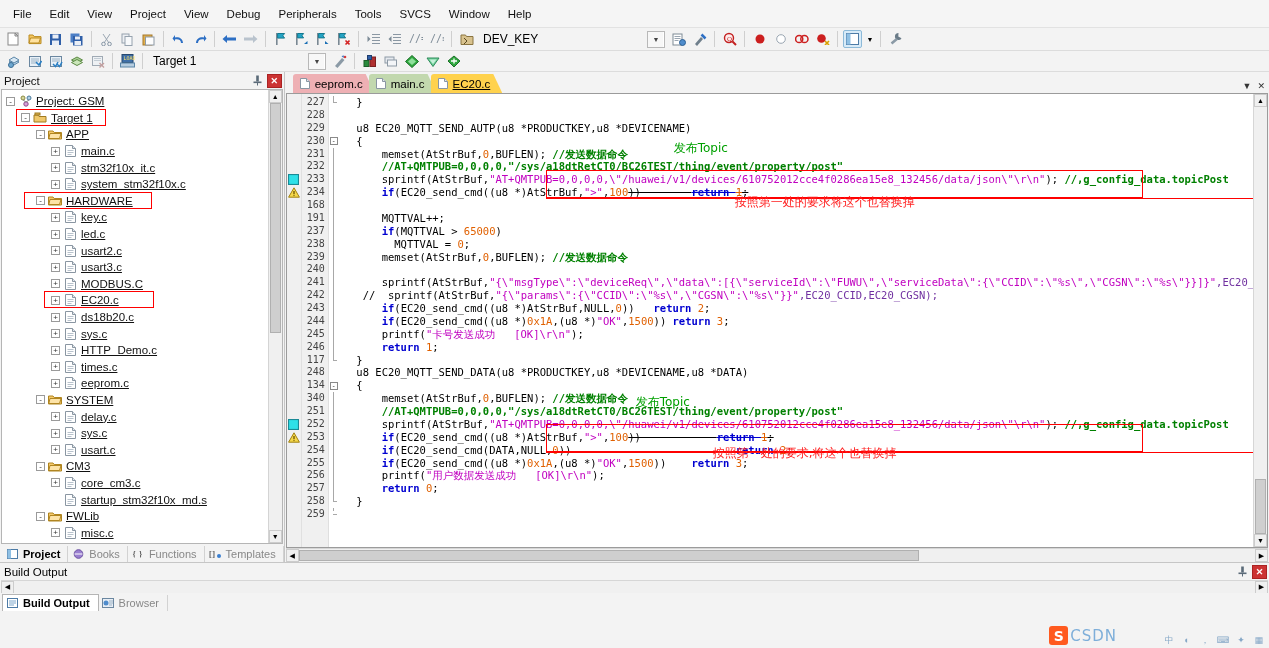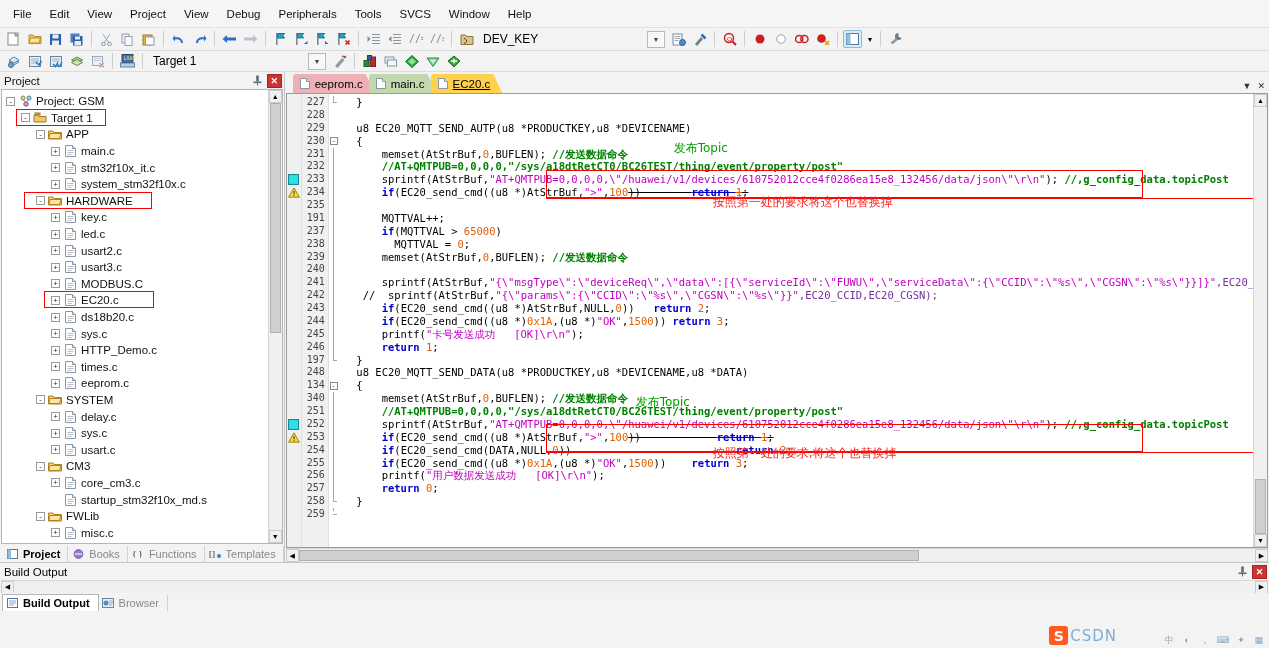--- a/index.html
+++ b/index.html
@@ -80,21 +80,21 @@
   }
   .tnode { display: flex; align-items: center; height: 16.6px; white-space: nowrap; }
   .exp {
     width: 9px; height: 9px; border: 1px solid #9a9a9a; background: #fff;
     font-size: 8px; line-height: 7px; text-align: center; color: #333;
     margin-right: 3px; flex: 0 0 auto; font-family: "Liberation Sans", sans-serif;
   }
   .exp.none { border: none; background: transparent; }
   .ic { width: 14px; height: 13px; margin-right: 4px; flex: 0 0 auto;
         display: inline-flex; align-items: center; justify-content: center; }
-  .tlabel { color: #111; }
+  .tlabel { color: #111; text-decoration: underline; }
   .tree-scroll {
     width: 14px; background: #f0f0f0; border-left: 1px solid #d4d4d4;
     display: flex; flex-direction: column; align-items: center;
   }
   .sc-arrow { width: 13px; height: 13px; background: #f0f0f0; display: flex;
               align-items: center; justify-content: center; font-size: 7px;
               border: 1px solid #ccc; }
   .sc-thumb { width: 11px; background: #cfcfcf; border: 1px solid #b0b0b0; }
 
   .panel-tabs {
@@ -978,33 +978,33 @@
             </div>
           <div class="gutter-nums" id="gnums">
               <div class="gn-row">227</div>
               <div class="gn-row">228</div>
               <div class="gn-row">229</div>
               <div class="gn-row">230</div>
               <div class="gn-row">231</div>
               <div class="gn-row">232</div>
               <div class="gn-row">233</div>
               <div class="gn-row">234</div>
-              <div class="gn-row">235</div>
+              <div class="gn-row">168</div>
               <div class="gn-row">191</div>
               <div class="gn-row">237</div>
               <div class="gn-row">238</div>
               <div class="gn-row">239</div>
               <div class="gn-row">240</div>
               <div class="gn-row">241</div>
               <div class="gn-row">242</div>
               <div class="gn-row">243</div>
               <div class="gn-row">244</div>
               <div class="gn-row">245</div>
               <div class="gn-row">246</div>
-              <div class="gn-row">197</div>
+              <div class="gn-row">117</div>
               <div class="gn-row">248</div>
               <div class="gn-row">134</div>
               <div class="gn-row">340</div>
               <div class="gn-row">251</div>
               <div class="gn-row">252</div>
               <div class="gn-row">253</div>
               <div class="gn-row">254</div>
               <div class="gn-row">255</div>
               <div class="gn-row">256</div>
               <div class="gn-row">257</div>
@@ -1107,21 +1107,21 @@
               </div>
             </div>
           <div class="code-lines" id="clines"><div class="cl"><span class="pl">  }</span></div><div class="cl">&nbsp;</div><div class="cl"><span class="pl">  u8 </span><span class="pl">EC20_MQTT_SEND_AUTP</span><span class="pl">(u8 *PRODUCTKEY,u8 *DEVICENAME)</span></div><div class="cl"><span class="pl">  {</span></div><div class="cl"><span class="pl">      memset(AtStrBuf,</span><span class="n">0</span><span class="pl">,BUFLEN); </span><span class="c">//发送数据命令</span></div><div class="cl"><span class="c">      //AT+QMTPUB=0,0,0,0,"/sys/a18dtRetCT0/BC26TEST/thing/event/property/post"</span></div><div class="cl"><span class="pl">      sprintf(AtStrBuf,</span><span class="s">"AT+QMTPUB=0,0,0,0,\"/huawei/v1/devices/610752012cce4f0286ea15e8_132456/data/json\"\r\n"</span><span class="pl">); </span><span class="c">//,g_config_data.topicPost</span></div><div class="cl"><span class="pl">      </span><span class="k">if</span><span class="pl">(EC20_send_cmd((u8 *)AtStrBuf,</span><span class="s">"&gt;"</span><span class="pl">,</span><span class="n">100</span><span class="pl strike">))        </span><span class="k strike">return </span><span class="n strike">1</span><span class="pl strike">;</span></div><div class="cl">&nbsp;</div><div class="cl"><span class="pl">      MQTTVAL++;</span></div><div class="cl"><span class="pl">      </span><span class="k">if</span><span class="pl">(MQTTVAL &gt; </span><span class="n">65000</span><span class="pl">)</span></div><div class="cl"><span class="pl">        MQTTVAL = </span><span class="n">0</span><span class="pl">;</span></div><div class="cl"><span class="pl">      memset(AtStrBuf,</span><span class="n">0</span><span class="pl">,BUFLEN); </span><span class="c">//发送数据命令</span></div><div class="cl">&nbsp;</div><div class="cl"><span class="pl">      sprintf(AtStrBuf,</span><span class="s">"{\"msgType\":\"deviceReq\",\"data\":[{\"serviceId\":\"FUWU\",\"serviceData\":{\"CCID\":\"%s\",\"CGSN\":\"%s\"}}]}"</span><span class="kk">,EC20_CCID,EC20_CGSN);</span></div><div class="cl"><span class="pl">   //  sprintf(AtStrBuf,</span><span class="s">"{\"params\":{\"CCID\":\"%s\",\"CGSN\":\"%s\"}}"</span><span class="kk">,EC20_CCID,EC20_CGSN);</span></div><div class="cl"><span class="pl">      </span><span class="k">if</span><span class="pl">(EC20_send_cmd((u8 *)AtStrBuf,NULL,</span><span class="n">0</span><span class="pl">))   </span><span class="k">return </span><span class="n">2</span><span class="pl">;</span></div><div class="cl"><span class="pl">      </span><span class="k">if</span><span class="pl">(EC20_send_cmd((u8 *)</span><span class="n">0x1A</span><span class="pl">,(u8 *)</span><span class="s">"OK"</span><span class="pl">,</span><span class="n">1500</span><span class="pl">)) </span><span class="k">return </span><span class="n">3</span><span class="pl">;</span></div><div class="cl"><span class="pl">      printf(</span><span class="s">"卡号发送成功   [OK]\r\n"</span><span class="pl">);</span></div><div class="cl"><span class="pl">      </span><span class="k">return </span><span class="n">1</span><span class="pl">;</span></div><div class="cl"><span class="pl">  }</span></div><div class="cl"><span class="pl">  u8 EC20_MQTT_SEND_DATA(u8 *PRODUCTKEY,u8 *DEVICENAME,u8 *DATA)</span></div><div class="cl"><span class="pl">  {</span></div><div class="cl"><span class="pl">      memset(AtStrBuf,</span><span class="n">0</span><span class="pl">,BUFLEN); </span><span class="c">//发送数据命令</span></div><div class="cl"><span class="c">      //AT+QMTPUB=0,0,0,0,"/sys/a18dtRetCT0/BC26TEST/thing/event/property/post"</span></div><div class="cl"><span class="pl">      sprintf(AtStrBuf,</span><span class="s">"AT+QMTPUB=0,0,0,0,\"/huawei/v1/devices/610752012cce4f0286ea15e8_132456/data/json\"\r\n"</span><span class="pl">); </span><span class="c">//,g_config_data.topicPost</span></div><div class="cl"><span class="pl">      </span><span class="k">if</span><span class="pl">(EC20_send_cmd((u8 *)AtStrBuf,</span><span class="s">"&gt;"</span><span class="pl">,</span><span class="n">100</span><span class="pl strike">))            </span><span class="k strike">return </span><span class="n strike">1</span><span class="pl strike">;</span></div><div class="cl"><span class="pl">      </span><span class="k">if</span><span class="pl">(EC20_send_cmd(DATA,NULL,</span><span class="n">0</span><span class="pl">))                          </span><span class="k">return </span><span class="n">2</span><span class="pl">;</span></div><div class="cl"><span class="pl">      </span><span class="k">if</span><span class="pl">(EC20_send_cmd((u8 *)</span><span class="n">0x1A</span><span class="pl">,(u8 *)</span><span class="s">"OK"</span><span class="pl">,</span><span class="n">1500</span><span class="pl">))    </span><span class="k">return </span><span class="n">3</span><span class="pl">;</span></div><div class="cl"><span class="pl">      printf(</span><span class="s">"用户数据发送成功   [OK]\r\n"</span><span class="pl">);</span></div><div class="cl"><span class="pl">      </span><span class="k">return </span><span class="n">0</span><span class="pl">;</span></div><div class="cl"><span class="pl">  }</span></div><div class="cl">&nbsp;</div></div>
 
           <div class="anno anno-box" style="left:259px; top:76px; width:597px; height:28px;"></div>
           <div class="anno anno-box" style="left:259px; top:104px; width:880px; height:0px; border-width:1.5px 0 0 0;"></div>
           <div class="anno anno-box" style="left:259px; top:330px; width:597px; height:28px;"></div>
           <div class="anno anno-box" style="left:259px; top:358px; width:880px; height:0px; border-width:1.5px 0 0 0;"></div>
 
           <div class="anno anno-txt green" style="left:387px; top:46px;">发布Topic</div>
-          <div class="anno anno-txt" style="left:426px; top:100px;">按照第一处的要求将这个也替换掉</div>
+          <div class="anno anno-txt" style="left:448px; top:100px;">按照第一处的要求将这个也替换掉</div>
           <div class="anno anno-txt green" style="left:349px; top:300px;">发布Topic</div>
           <div class="anno anno-txt" style="left:426px; top:351px;">按照第一处的要求,将这个也替换掉</div>
         </div>
         <div class="vscroll">
           <div class="sc-arrow">▲</div>
           <div style="flex:1 1 auto"></div>
           <div class="sc-thumb" style="height:55px;width:11px"></div>
           <div class="sc-arrow">▼</div>
         </div>
       </div>

